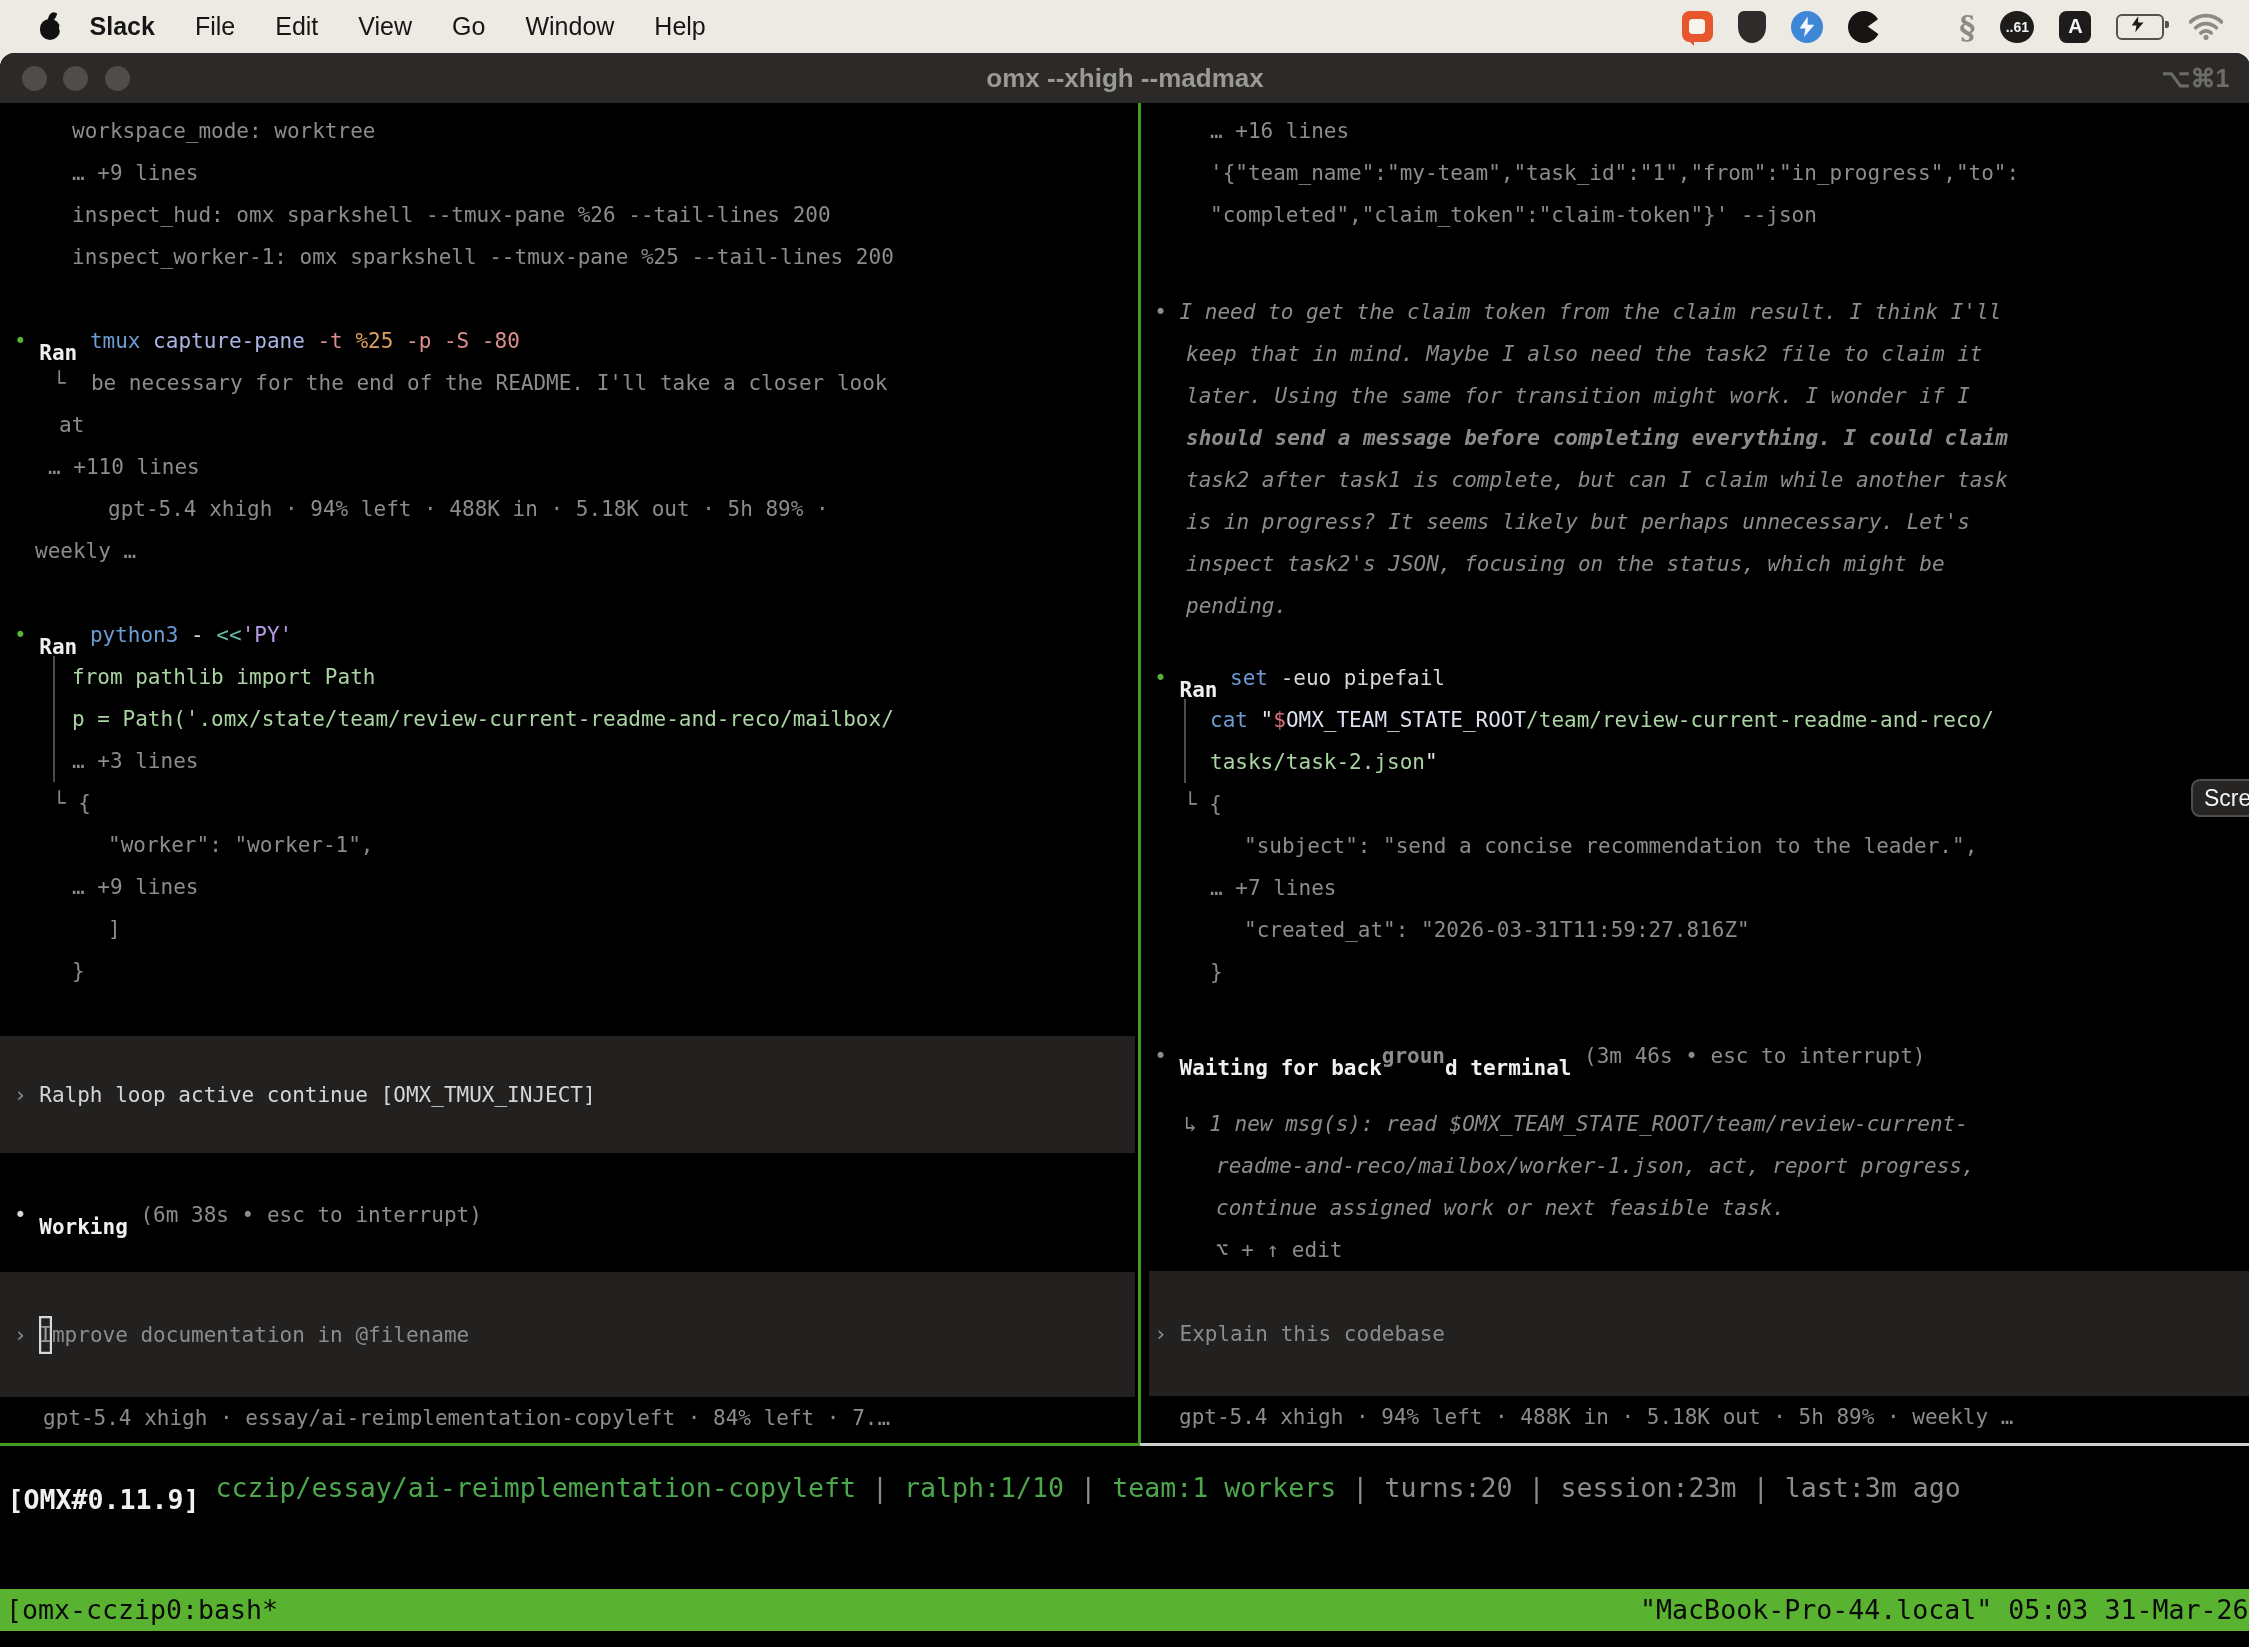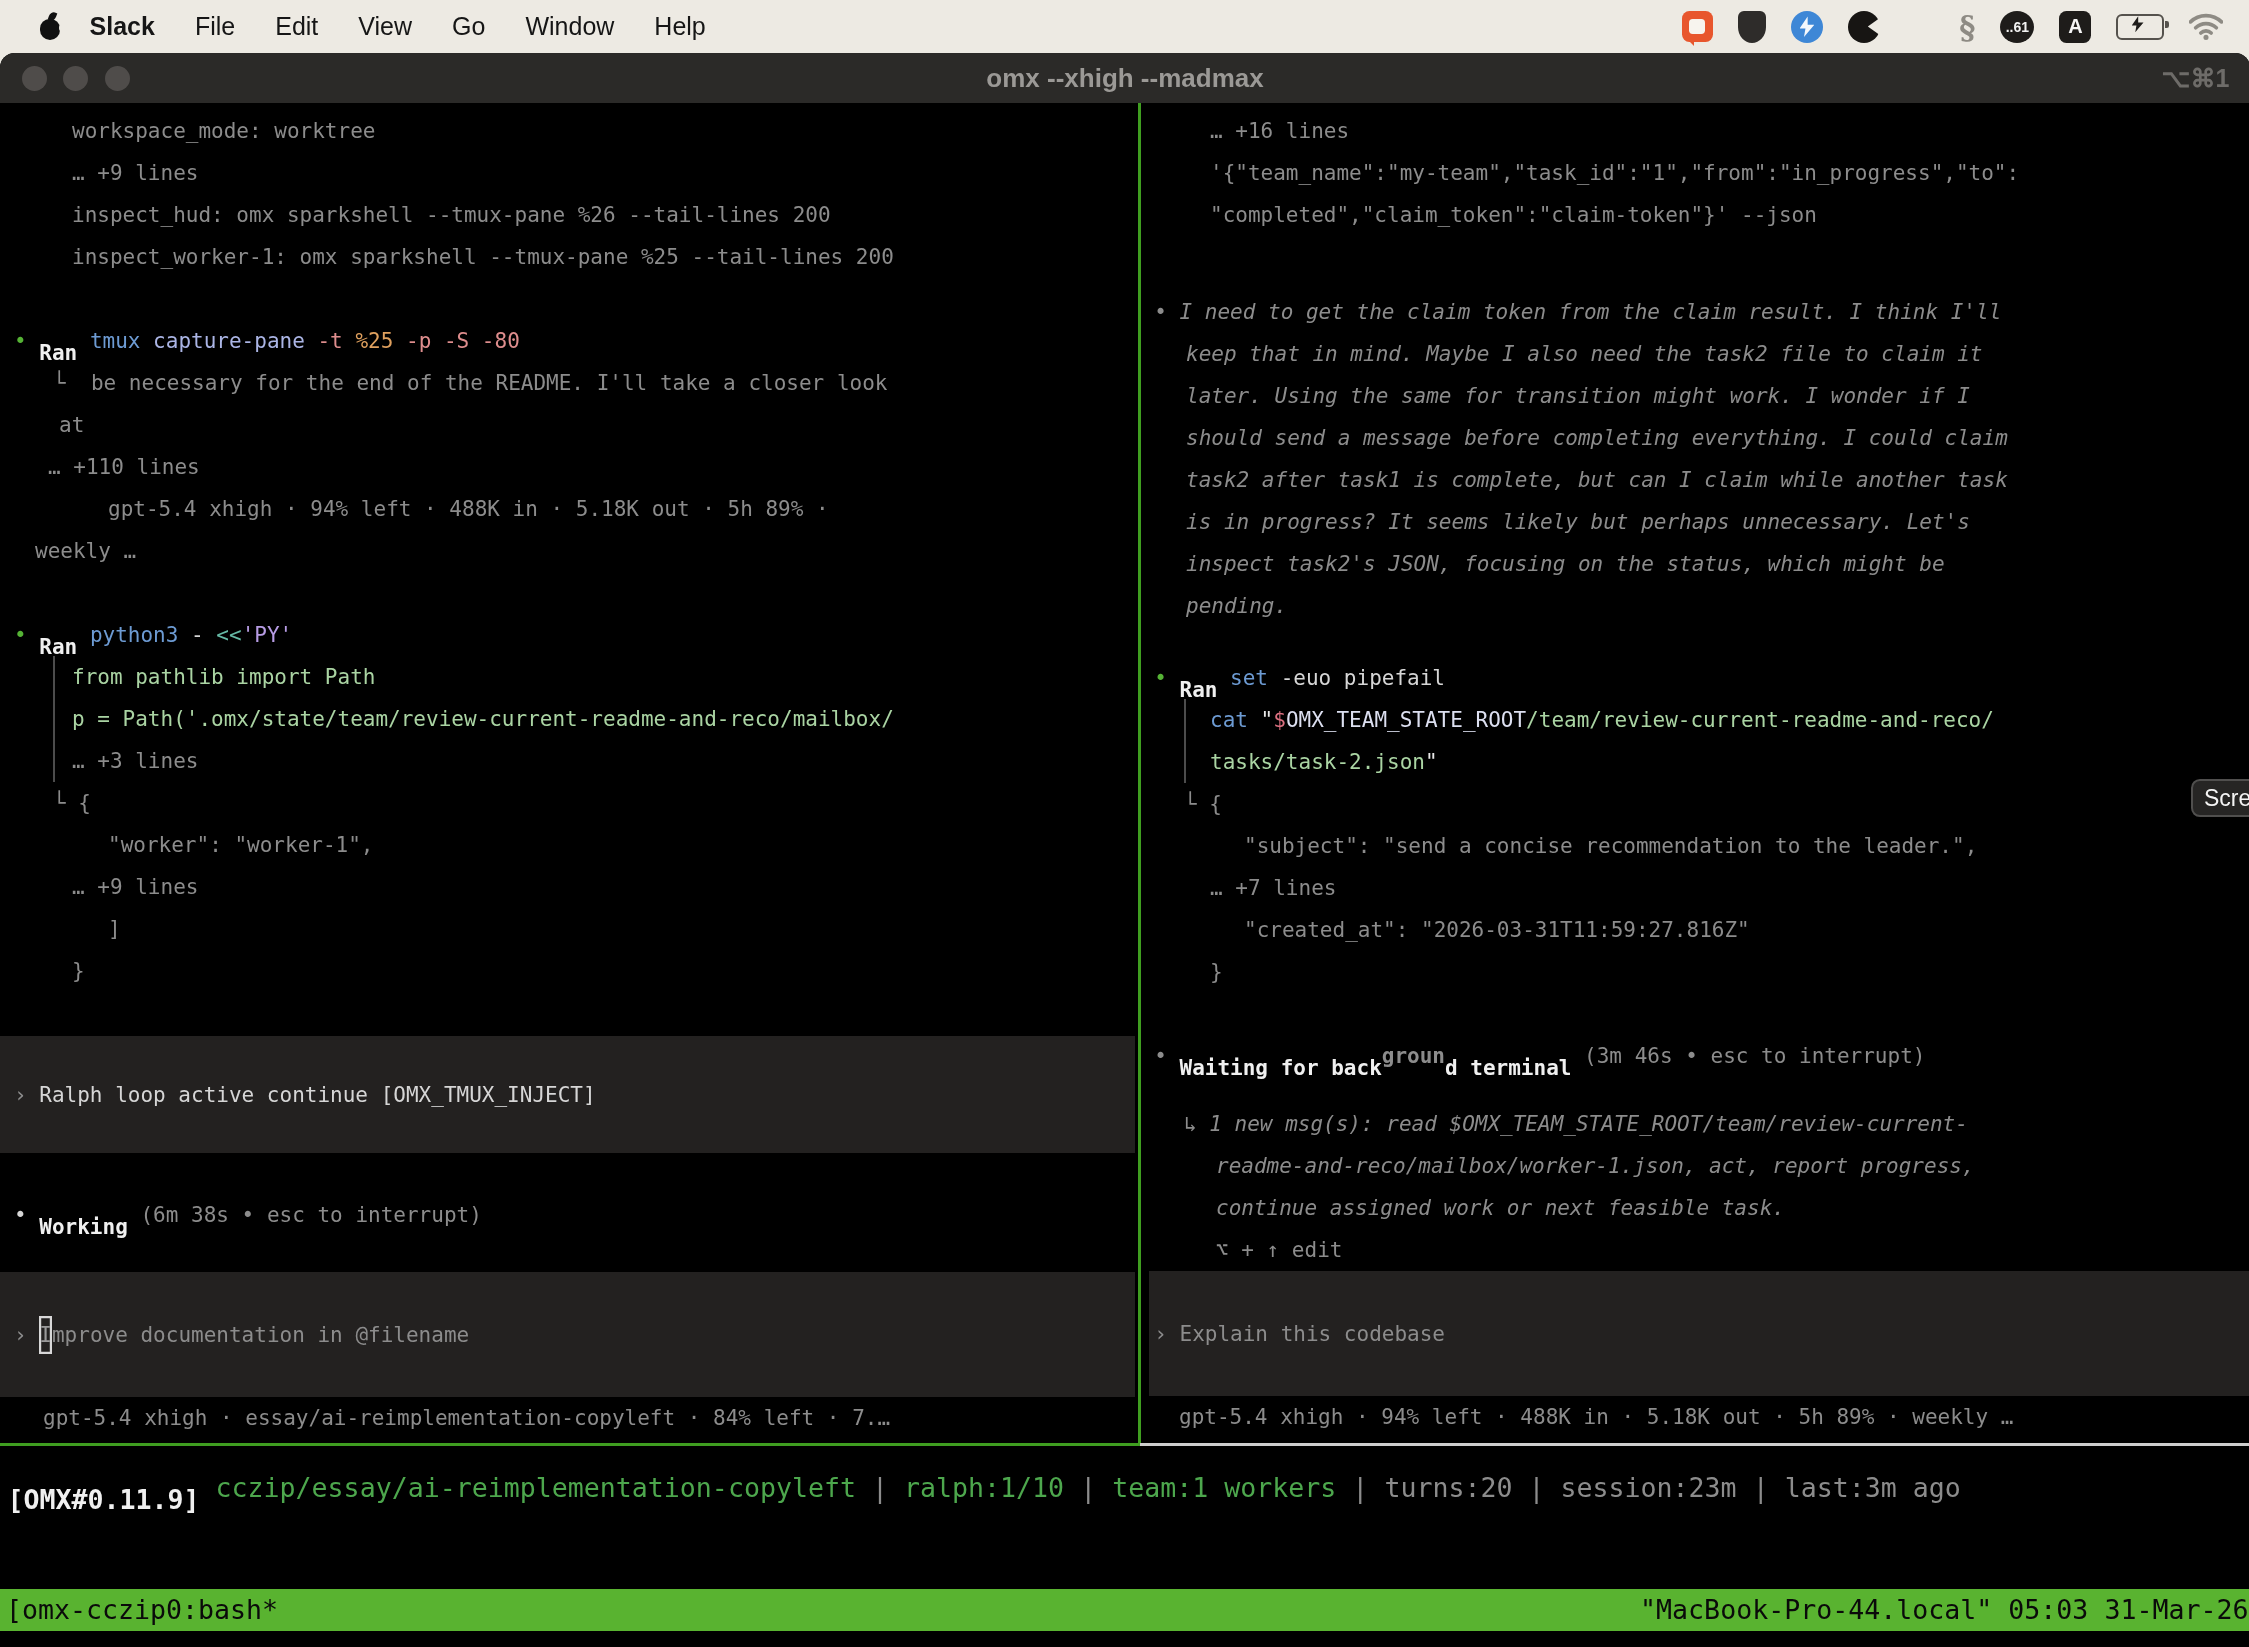--- a/index.html
+++ b/index.html
@@ -191,21 +191,21 @@
   <div id="pane-divider"></div>
   <div id="pane-right" class="pane">
       <div class="pad-top"></div>
       <div class="trow" style="height: 42px; padding-left: 61px;"><span class="c-gray">… +16 lines</span></div>
       <div class="trow" style="height: 42px; padding-left: 61px;"><span class="c-gray">'{"team_name":"my-team","task_id":"1","from":"in_progress","to":</span></div>
       <div class="trow" style="height: 42px; padding-left: 61px;"><span class="c-gray">"completed","claim_token":"claim-token"}' --json</span></div>
       <div class="trow" style="height: 55px;"></div>
       <div class="trow" style="height: 42px; padding-left: 5.2px;"><span class="c-gray">• </span><span class="c-gray c-it">I need to get the claim token from the claim result. I think I'll</span></div>
       <div class="trow" style="height: 42px; padding-left: 37px;"><span class="c-gray c-it">keep that in mind. Maybe I also need the task2 file to claim it</span></div>
       <div class="trow" style="height: 42px; padding-left: 37px;"><span class="c-gray c-it">later. Using the same for transition might work. I wonder if I</span></div>
-      <div class="trow" style="height: 42px; padding-left: 37px;"><span class="c-gray c-it">should send a message before completing everything. I could claim</span></div>
+      <div class="trow" style="height: 42px; padding-left: 37px; font-weight: bold;"><span class="c-gray c-it">should send a message before completing everything. I could claim</span></div>
       <div class="trow" style="height: 42px; padding-left: 37px;"><span class="c-gray c-it">task2 after task1 is complete, but can I claim while another task</span></div>
       <div class="trow" style="height: 42px; padding-left: 37px;"><span class="c-gray c-it">is in progress? It seems likely but perhaps unnecessary. Let's</span></div>
       <div class="trow" style="height: 42px; padding-left: 37px;"><span class="c-gray c-it">inspect task2's JSON, focusing on the status, which might be</span></div>
       <div class="trow" style="height: 42px; padding-left: 37px;"><span class="c-gray c-it">pending.</span></div>
       <div class="trow" style="height: 30px;"></div>
       <div class="trow" style="height: 42px; padding-left: 5.2px;"><span class="c-green">• </span><span class="c-bw">Ran </span><span class="c-blue">set </span><span class="c-light">-euo pipefail</span></div>
       <div class="trow" style="height: 42px; padding-left: 61px;"><i class="bar" style="left: 35px;"></i><span class="c-blue">cat </span><span class="c-white">"</span><span class="c-dpink">$</span><span class="c-vlav">OMX_TEAM_STATE_ROOT</span><span class="c-code">/team/review-current-readme-and-reco/</span></div>
       <div class="trow" style="height: 42px; padding-left: 61px;"><i class="bar" style="left: 35px;"></i><span class="c-code">tasks/task-2.json</span><span class="c-white">"</span></div>
       <div class="trow" style="height: 42px; padding-left: 35px;"><span class="c-gray">└ {</span></div>
       <div class="trow" style="height: 42px; padding-left: 95px;"><span class="c-gray">"subject": "send a concise recommendation to the leader.",</span></div>

